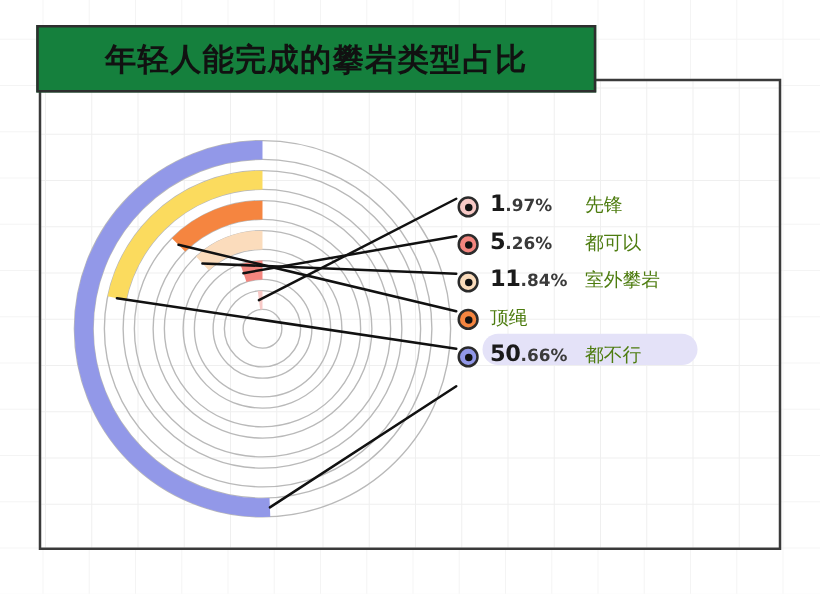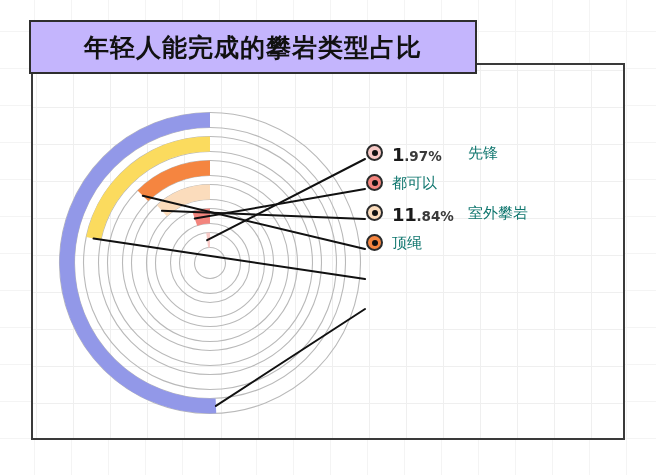--- a/index.html
+++ b/index.html
@@ -91,21 +91,21 @@
     position: absolute;
     left: 366px;
     top: 144px;
     width: 230px;
     z-index: 5;
   }
   .legend-row {
     position: relative;
     height: 30px;
     display: flex;
-    align-items: flex-start;
+    align-items: flex-end;
   }
   .legend-pill {
     position: absolute;
     left: 20px;
     top: 3px;
     height: 25px;
     border-radius: 13px;
     background: #e4e2f8;
     z-index: 0;
   }
@@ -145,21 +145,21 @@
   }
   .legend-value .dec {
     font-size: 13.5px;
     font-weight: 600;
     color: #3a3a3a;
   }
   .legend-label {
     position: relative;
     z-index: 2;
     font-size: 15px;
-    color: #0f766e;
+    color: #4d7c0f;
     white-space: nowrap;
     font-family: "DejaVu Sans", "Liberation Sans", sans-serif;
   }
 </style>
 </head>
 <body>
 
 <div id="chart-root">
 
   <div class="page-grid"></div>
@@ -192,46 +192,55 @@
     <g id="leader-lines">
         <line x1="176.16" y1="177.18" x2="334.00" y2="96.00" stroke="#111111" stroke-width="2" stroke-linecap="round"></line>
         <line x1="163.75" y1="155.54" x2="334.00" y2="126.00" stroke="#111111" stroke-width="2" stroke-linecap="round"></line>
         <line x1="130.92" y1="147.76" x2="334.00" y2="156.00" stroke="#111111" stroke-width="2" stroke-linecap="round"></line>
         <line x1="111.82" y1="132.82" x2="334.00" y2="186.00" stroke="#111111" stroke-width="2" stroke-linecap="round"></line>
         <line x1="62.53" y1="175.58" x2="334.00" y2="216.00" stroke="#111111" stroke-width="2" stroke-linecap="round"></line>
         <line x1="184.93" y1="342.88" x2="334.00" y2="246.00" stroke="#111111" stroke-width="2" stroke-linecap="round"></line>
       </g>
   </svg>
 
-  <div class="title-banner" style="background: #c4b5fd; border-color: rgb(46, 46, 46);">
+  <div class="title-banner" style="background: #15803d; border-color: rgb(46, 46, 46);">
     <span class="title-text">年轻人能完成的攀岩类型占比</span>
   </div>
 
   <div class="legend" id="legend">
       <div class="legend-row">
         <span class="legend-dot" style="background: rgb(247, 201, 198);">
           <i></i>
         </span>
         <span class="legend-value"><span class="int">1</span><span class="dec">.97%</span></span>
         <span class="legend-label">先锋</span>
       </div>
       <div class="legend-row">
         <span class="legend-dot" style="background: rgb(243, 133, 126);">
           <i></i>
         </span>
+        <span class="legend-value"><span class="int">5</span><span class="dec">.26%</span></span>
         <span class="legend-label">都可以</span>
       </div>
       <div class="legend-row">
         <span class="legend-dot" style="background: rgb(251, 220, 188);">
           <i></i>
         </span>
         <span class="legend-value"><span class="int">11</span><span class="dec">.84%</span></span>
         <span class="legend-label">室外攀岩</span>
       </div>
       <div class="legend-row">
         <span class="legend-dot" style="background: rgb(245, 133, 64);">
           <i></i>
         </span>
         <span class="legend-label">顶绳</span>
       </div>
+      <div class="legend-row">
+        <div class="legend-pill" style="background: rgb(228, 226, 248); width: 172px;"></div>
+        <span class="legend-dot" style="background: rgb(146, 152, 232);">
+          <i></i>
+        </span>
+        <span class="legend-value"><span class="int">50</span><span class="dec">.66%</span></span>
+        <span class="legend-label">都不行</span>
+      </div>
     </div>
 
 </div>
 
 </body></html>

